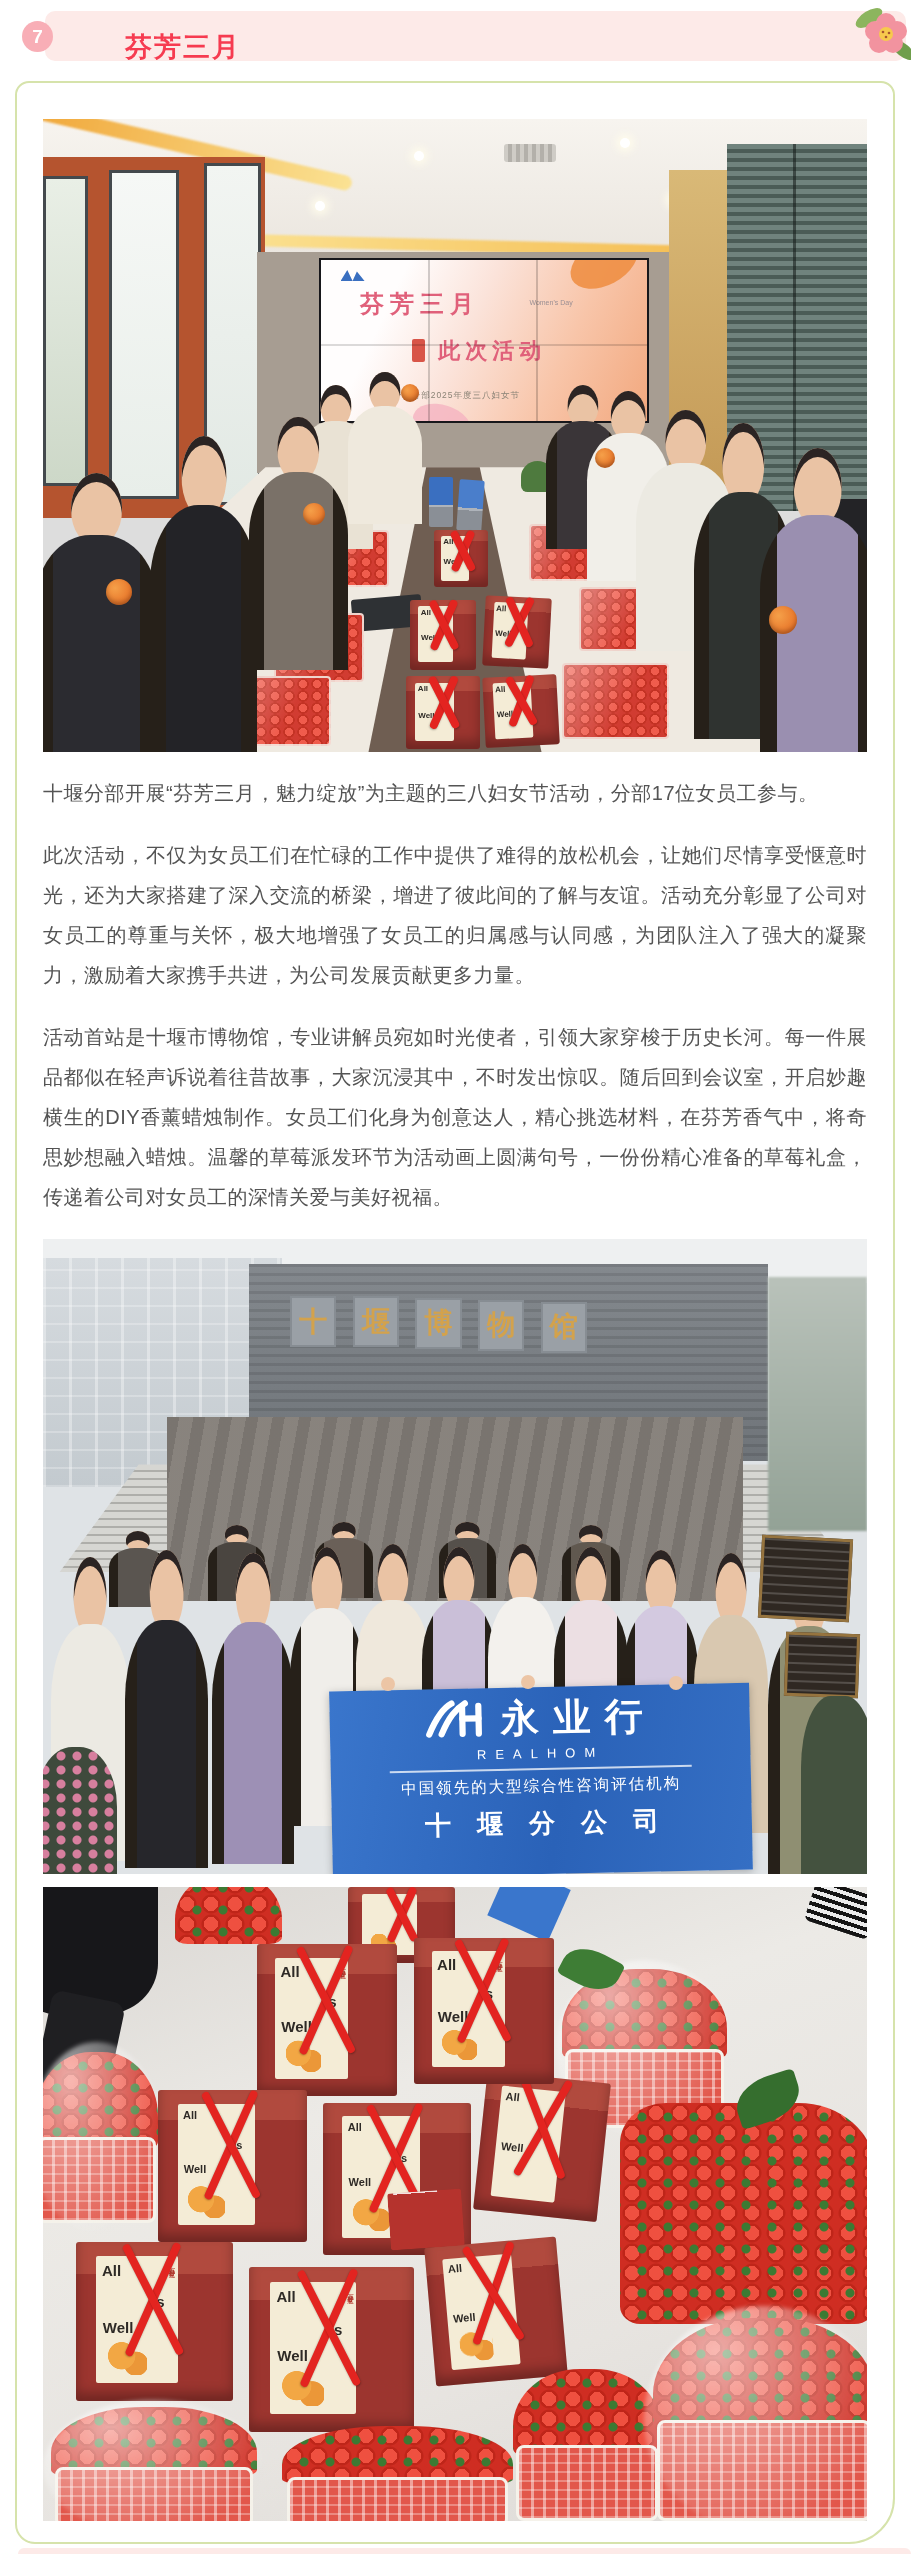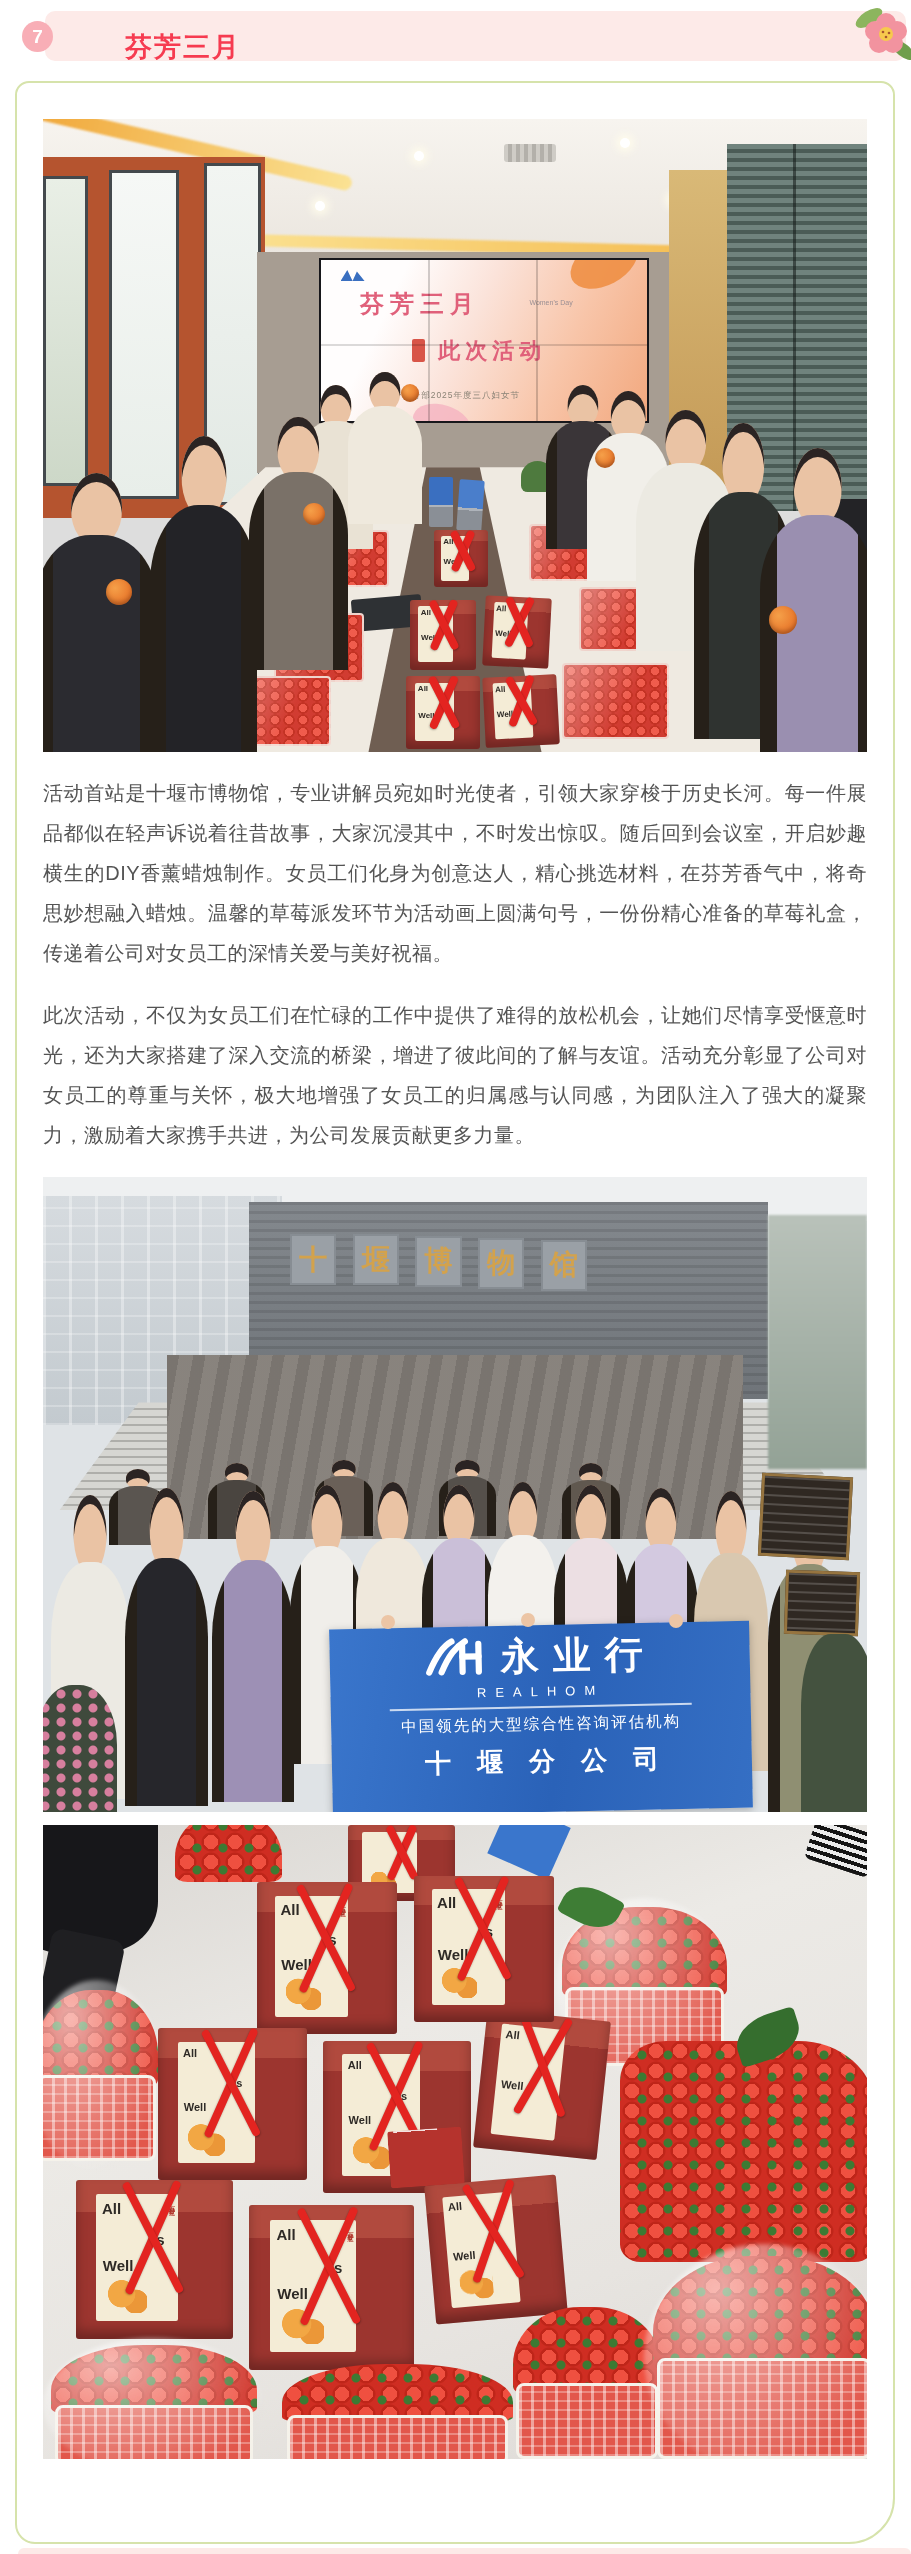--- a/index.html
+++ b/index.html
@@ -234,22 +234,23 @@
         </div>
       <div class="pn dkh" style="--c:#9a8fb0;left:87%;top:52%;width:14%;height:48%;z-index:6">
           <i class="hd"></i>
           <i class="bd"></i>
           <i class="orb" style="left:8%;top:52%;width:28px;height:28px"></i>
         </div>
       <div class="abs" style="left:95%;top:60%;width:6%;height:30%;background:#232326;border-radius:8px;z-index:5"></div>
 
     </div>
 
+    <p class="para">十堰分部开展“芬芳三月，魅力绽放”为主题的三八妇女节活动，分部17位女员工参与。</p>
+    <p class="para">此次活动，不仅为女员工们在忙碌的工作中提供了难得的放松机会，让她们尽情享受惬意时光，还为大家搭建了深入交流的桥梁，增进了彼此间的了解与友谊。活动充分彰显了公司对女员工的尊重与关怀，极大地增强了女员工的归属感与认同感，为团队注入了强大的凝聚力，激励着大家携手共进，为公司发展贡献更多力量。</p>
     <p class="para">活动首站是十堰市博物馆，专业讲解员宛如时光使者，引领大家穿梭于历史长河。每一件展品都似在轻声诉说着往昔故事，大家沉浸其中，不时发出惊叹。随后回到会议室，开启妙趣横生的DIY香薰蜡烛制作。女员工们化身为创意达人，精心挑选材料，在芬芳香气中，将奇思妙想融入蜡烛。温馨的草莓派发环节为活动画上圆满句号，一份份精心准备的草莓礼盒，传递着公司对女员工的深情关爱与美好祝福。</p>
-    <p class="para">此次活动，不仅为女员工们在忙碌的工作中提供了难得的放松机会，让她们尽情享受惬意时光，还为大家搭建了深入交流的桥梁，增进了彼此间的了解与友谊。活动充分彰显了公司对女员工的尊重与关怀，极大地增强了女员工的归属感与认同感，为团队注入了强大的凝聚力，激励着大家携手共进，为公司发展贡献更多力量。</p>
 
     <div class="ph mus" style="background:#dfe3e6">
       <div class="abs" style="left:0;top:0;width:100%;height:7%;background:#eef0f1"></div>
       <div class="abs" style="left:0;top:3%;width:29%;height:36%;
         background:repeating-linear-gradient(90deg,rgba(255,255,255,.35) 0 3px,rgba(0,0,0,0) 3px 26px),repeating-linear-gradient(0deg,rgba(255,255,255,.25) 0 2px,rgba(0,0,0,0) 2px 18px),linear-gradient(180deg,#d6dbdf,#c3cacf)"></div>
       <div class="abs" style="left:25%;top:4%;width:63%;height:31%;
         background:repeating-linear-gradient(180deg,rgba(0,0,0,.10) 0 3px,rgba(0,0,0,0) 3px 9px),linear-gradient(180deg,#84898e,#6f7479)"></div>
       <div class="plq" style="left:30%;top:9%">
           <span>十</span>
         </div>

